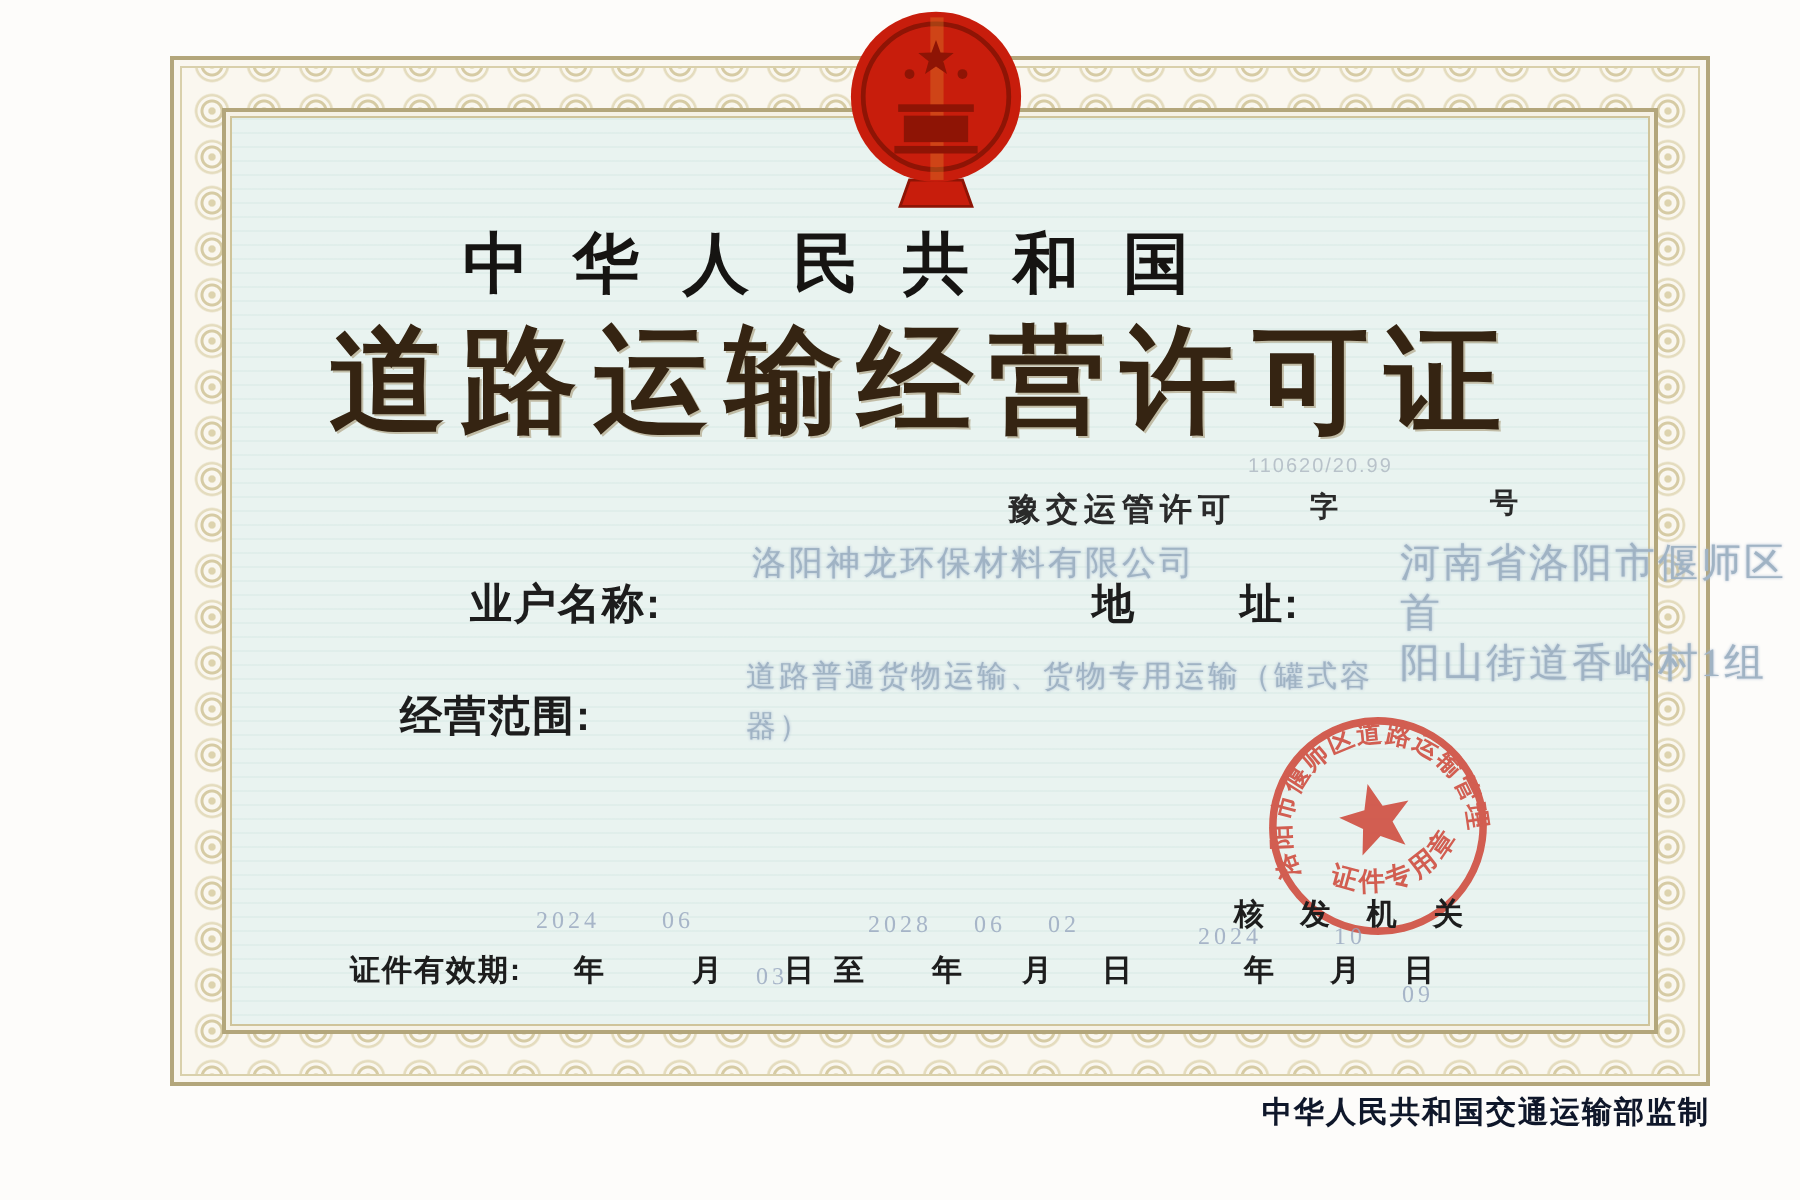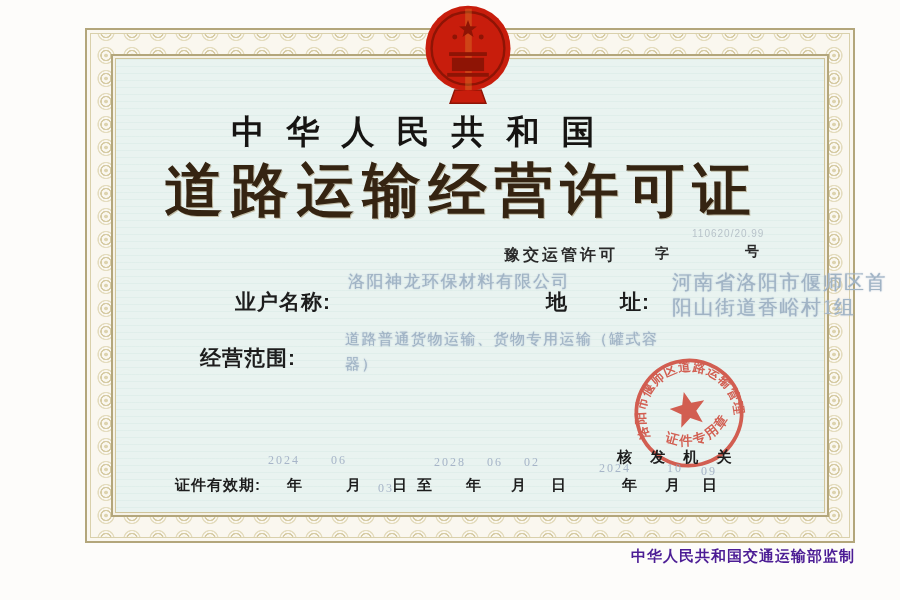--- a/index.html
+++ b/index.html
@@ -53,53 +53,54 @@
     text-align:center; font-family:"Liberation Serif", serif;
     font-size:58px; font-weight:bold; color:#352412;
     letter-spacing:8px; text-indent:8px;
     text-shadow:1px 1px 0 rgba(120,85,30,.35);
   }
 
   
   .serial-prefix { position:absolute; left:504px; top:245px; font-size:16px; font-weight:bold; color:#2a2a2a; letter-spacing:3px; }
   .serial-zi     { position:absolute; left:655px; top:245px; font-size:14px; font-weight:bold; color:#2a2a2a; }
   .serial-hao    { position:absolute; left:745px; top:243px; font-size:14px; font-weight:bold; color:#2a2a2a; }
-  .faint-code    { position:absolute; left:692px; top:228px; font-size:10px; color:rgba(125,135,155,.45); letter-spacing:1px; }
+  .faint-code    { position:absolute; left:624px; top:228px; font-size:10px; color:rgba(125,135,155,.45); letter-spacing:1px; }
 
   
   .lbl { position:absolute; font-size:21px; font-weight:bold; color:#1d1d1d; letter-spacing:1px; }
   .lbl-name  { left:235px; top:288px; }
   .lbl-addr  { left:546px; top:288px; }
   .lbl-addr .gap { display:inline-block; width:52px; }
   .lbl-scope { left:200px; top:344px; }
   .lbl-issuer{ left:617px; top:448px; font-size:15px; letter-spacing:7px; }
   .lbl-valid { left:175px; top:476px; font-size:15px; }
 
   
   .print {
     position:absolute; font-family:"Liberation Serif", serif;
     color:#a0b3c4; text-shadow:0 0 1.5px rgba(160,180,205,.9);
     letter-spacing:1.5px;
+    margin-left:28px;
   }
   .val-name  { left:348px; top:270px; font-size:17px; }
   .val-addr  { left:672px; top:270px; font-size:20px; line-height:25px; }
   .val-scope { left:345px; top:327px; font-size:15px; line-height:25px; }
 
   .fdate { position:absolute; font-size:12px; color:rgba(150,165,190,.8); letter-spacing:2px; font-family:"Liberation Serif", serif; }
 
   
   .unit { position:absolute; font-size:15px; font-weight:bold; color:#1d1d1d; top:476px; }
 
   
   .stamp { position:absolute; left:628px; top:352px; width:122px; height:122px; transform:rotate(-14deg); opacity:.88; }
 
   
   .footer {
     position:absolute; right:45px; top:547px;
-    font-size:15px; font-weight:bold; color:#4c1d95; letter-spacing:1px;
+    font-size:15px; font-weight:bold; color:#0f172a; letter-spacing:1px;
   }
 </style>
 </head>
 <body>
 
 <div class="page">
 
   <div class="frame">
     <div class="band">
       <div class="inner"></div>
@@ -157,21 +158,21 @@
       </text>
       <text font-size="14" font-weight="bold" fill="#cf4a3c" letter-spacing="2">
         <textPath href="#banner-path" startOffset="4">证件专用章</textPath>
       </text>
     </svg>
   </div>
 
   <div class="lbl lbl-issuer">核 发 机 关</div>
   <span class="fdate" style="left:599px; top:461px;">2024</span>
   <span class="fdate" style="left:667px; top:461px;">10</span>
-  <span class="fdate" style="left:701px; top:464px;">09</span>
+  <span class="fdate" style="left:701px; top:490px;">09</span>
   <span class="unit" style="left:622px;">年</span>
   <span class="unit" style="left:665px;">月</span>
   <span class="unit" style="left:702px;">日</span>
 
   <div class="lbl lbl-valid">证件有效期:</div>
   <span class="fdate" style="left:268px; top:453px;">2024</span>
   <span class="fdate" style="left:331px; top:453px;">06</span>
   <span class="fdate" style="left:378px; top:453px;margin-top:28px;">03</span>
   <span class="fdate" style="left:434px; top:455px;">2028</span>
   <span class="fdate" style="left:487px; top:455px;">06</span>

